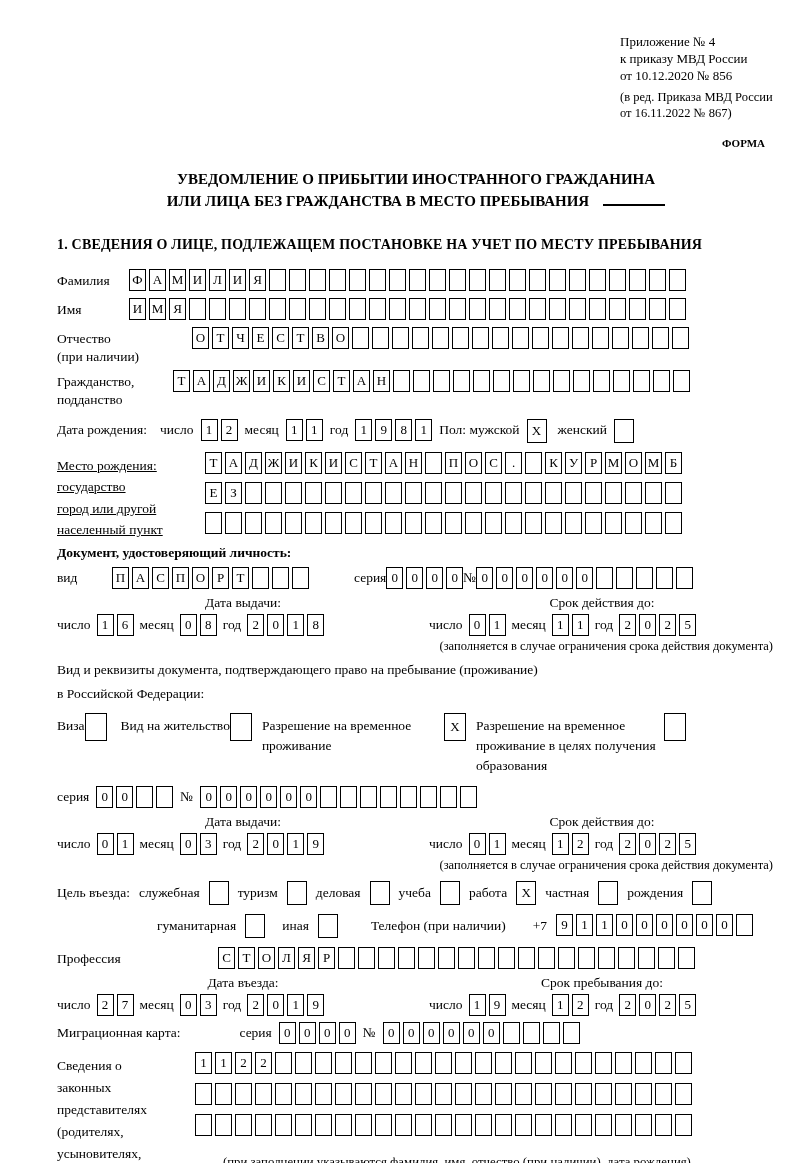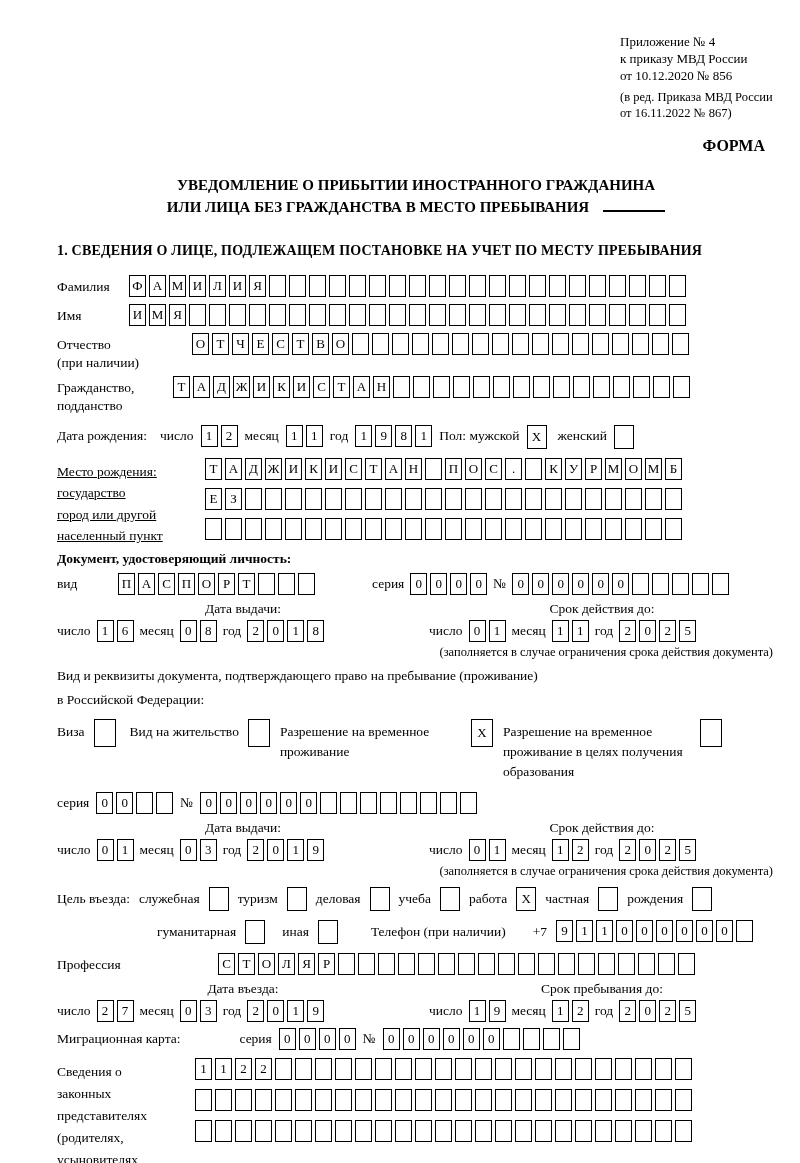--- a/index.html
+++ b/index.html
@@ -7,21 +7,21 @@
   body {
     width: 800px; height: 1163px; overflow: hidden;
     font-family: "Liberation Serif", "DejaVu Serif", serif;
     color: #000; font-size: 13.5px;
   }
   .page { padding: 34px 25px 0 57px; width: 800px; }
 
   
   .appendix { margin-left: 563px; font-size: 13px; line-height: 1.3; }
   .appendix .sub { font-size: 12.5px; margin-top: 4px; line-height: 1.3; }
-  .forma { text-align: right; padding-right: 10px; font-weight: bold; font-size: 16px; margin-top: 16px; }
+  .forma { text-align: right; padding-right: 10px; font-weight: bold; font-size: 11px; margin-top: 16px; }
 
   .title { text-align: center; font-weight: bold; font-size: 15px; margin-top: 20px; line-height: 1.45; }
   .t-underline { display:inline-block; width: 62px; border-bottom: 2px solid #000; margin-left: 14px; }
   .sec-heading { font-weight: bold; font-size: 14px; margin-top: 24px; margin-bottom: 16px; letter-spacing: 0.2px; }
 
   
   .f-row { display: flex; align-items: flex-start; margin-bottom: 7px; }
   .f-label { padding-top: 3px; line-height: 1.35; flex-shrink: 0; }
   .cells { display: flex; gap: 3px; flex-wrap: nowrap; }
   .cell {
@@ -43,21 +43,21 @@
   .dates-rows { display: flex; }
   .dg-left { width: 372px; }
   .dg-head-l { width: 372px; text-align: center; font-size: 13.5px; }
   .dg-head-r { flex: 1; text-align: center; font-size: 13.5px; }
   .dg-row { display: flex; align-items: flex-start; gap: 6px; }
   .note-r { text-align: right; font-size: 12.5px; margin-top: 3px; padding-right: 2px; }
 
   .intro { line-height: 1.8; margin-top: 4px; }
 
   .opts-row { display: flex; align-items: flex-start; margin: 6px 0 10px 0; gap: 10px; }
-  .opt { display: flex; align-items: flex-start; gap: 9px; }
+  .opt { display: flex; align-items: flex-start; gap: 0; }
   .opt-label { padding-top: 5px; }
   .opt-label-c { line-height: 1.5; padding-top: 3px; }
   .w185 { width: 182px; } .w190 { width: 188px; }
 
   .purpose-row { display: flex; align-items: flex-start; gap: 9px; margin-bottom: 9px; flex-wrap: nowrap; }
   .purpose-row .lbl { padding-top: 4px; }
   .indent100 { margin-left: 100px; }
 
   .rep-note { font-size: 12.8px; margin: 10px 0 0 160px; }
 </style>
@@ -333,21 +333,21 @@
           <span class="cell"></span>
           <span class="cell"></span>
           <span class="cell"></span>
           <span class="cell"></span>
         </div>
     </div>
   </div>
 
   <div class="doc-heading">Документ, удостоверяющий личность:</div>
 
-  <div class="f-row" style="gap:6px; margin-bottom:5px;">
+  <div class="f-row" style="margin-bottom:5px;">
     <span class="lbl w55">вид</span>
     <span class="cells">
         <span class="cell">П</span>
         <span class="cell">А</span>
         <span class="cell">С</span>
         <span class="cell">П</span>
         <span class="cell">О</span>
         <span class="cell">Р</span>
         <span class="cell">Т</span>
         <span class="cell"></span>

